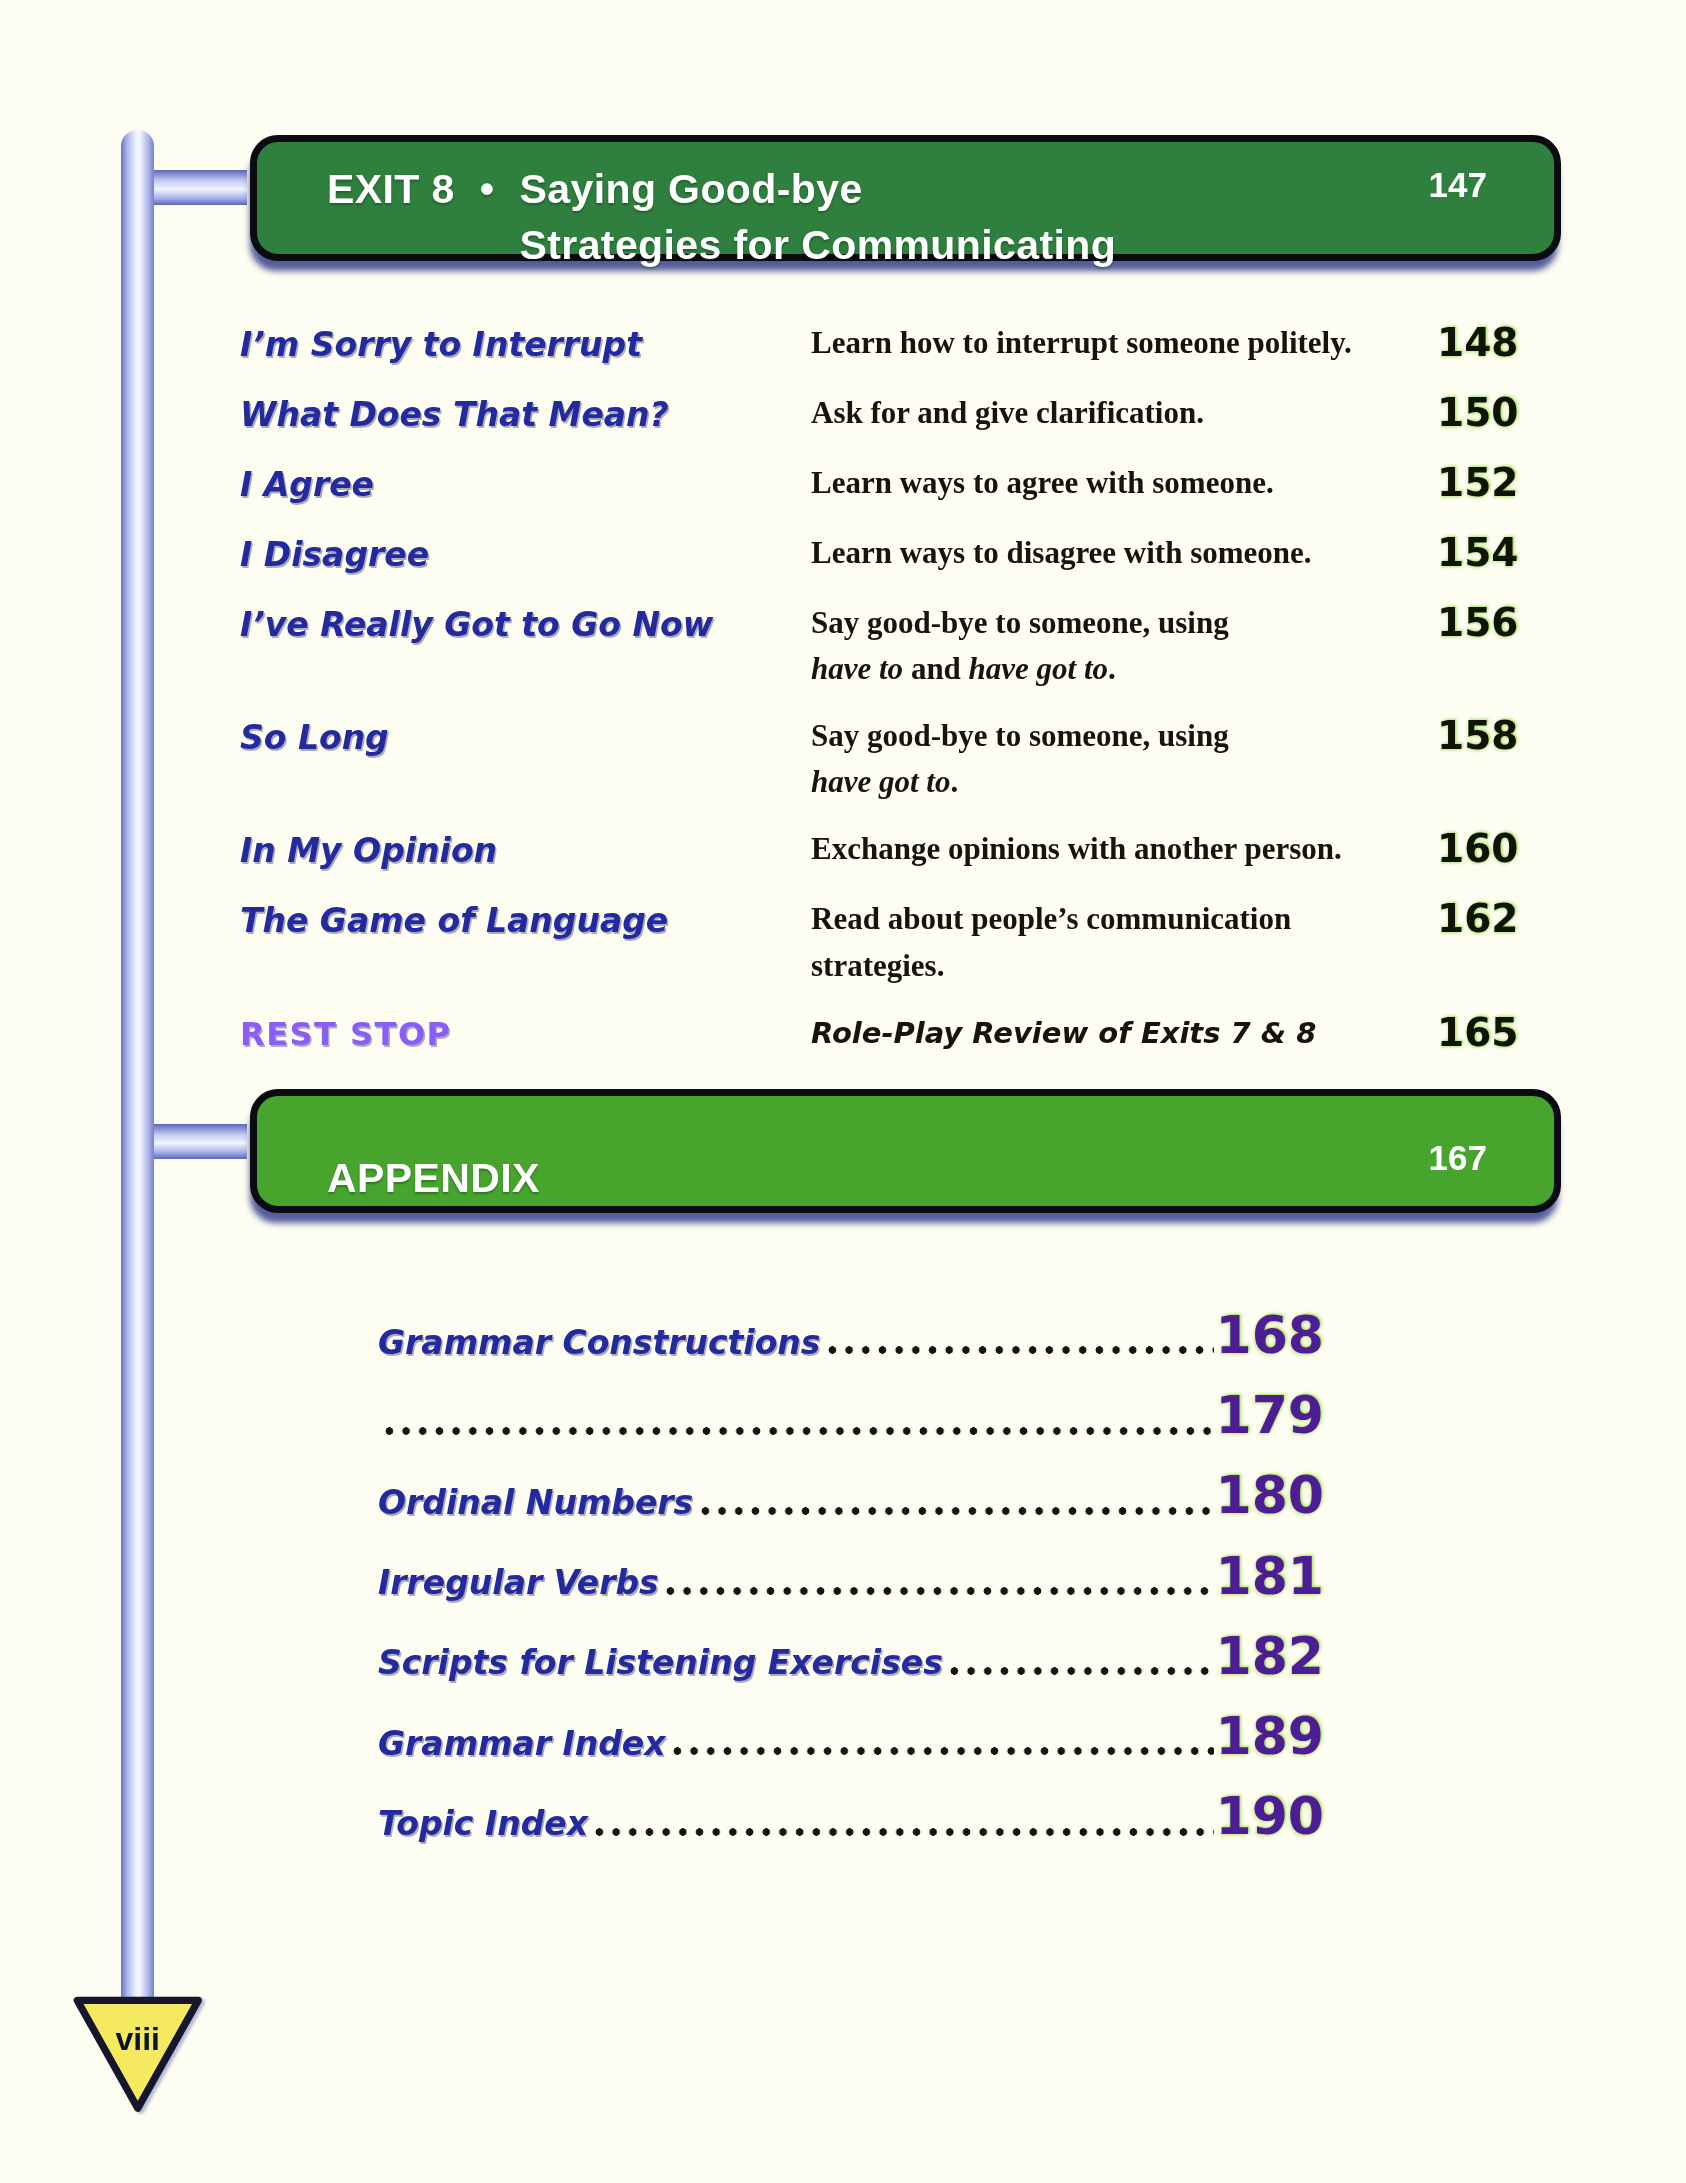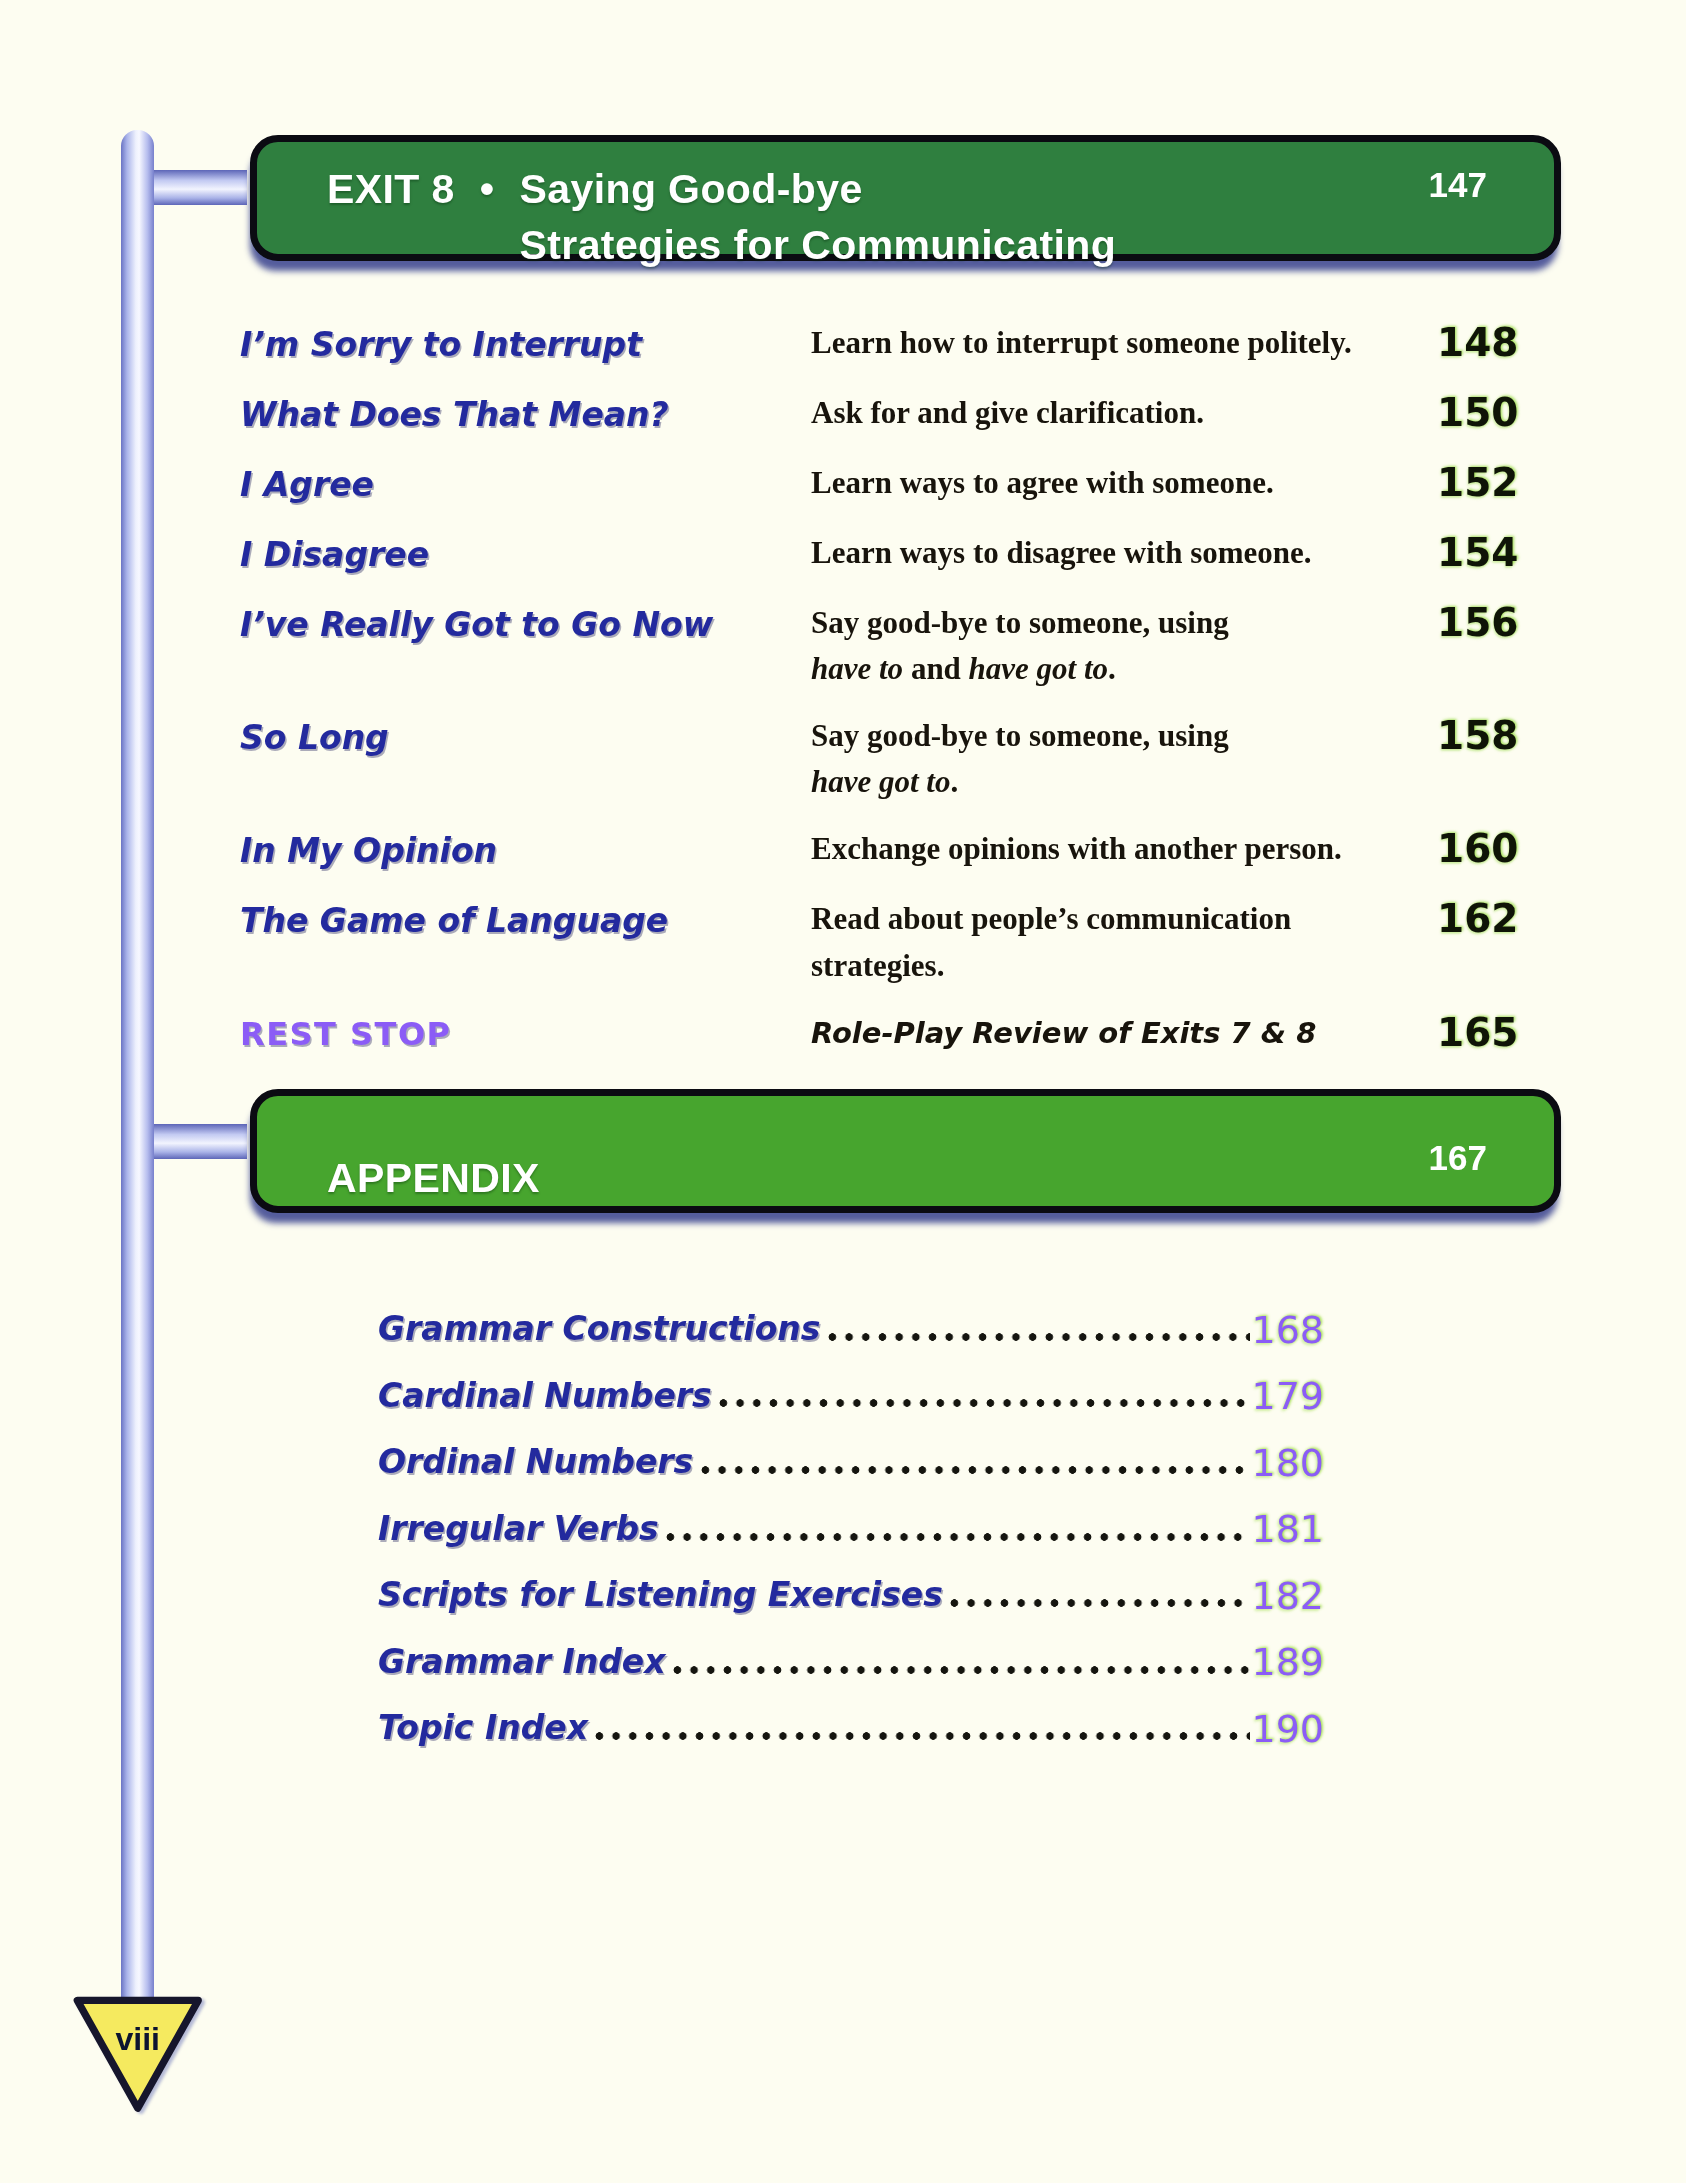--- a/index.html
+++ b/index.html
@@ -101,22 +101,22 @@
     color:#232a9e;white-space:nowrap;
     text-shadow:1.5px 1.5px 0 rgba(16,16,80,0.35);
   }
   .apx-leader{
     flex:1;height:10.2px;margin:0 1.5px 10.2px 7.3px;
     background-image:radial-gradient(circle at 4.4px 5.1px,#15150f 3.6px,transparent 4.1px);
     background-size:16.7px 10.2px;background-repeat:repeat-x;
   }
   .apx-page{
     font-family:"DejaVu Sans", sans-serif;
-    font-weight:normal;font-size:38px;line-height:1.15;
-    color:#8b5cf6;
+    font-weight:bold;font-size:52px;line-height:1.15;
+    color:#4c1d95;
     text-shadow:1.5px -1.5px 2.9px rgba(150,220,55,0.85), -1.5px 1.5px 2.9px rgba(150,220,55,0.4);
   }
   
   .triangle-wrap{
     position:absolute;left:70px;top:1993px;width:137px;height:124px;z-index:3;
     filter:drop-shadow(3.6px 2.9px 1.5px rgba(92,102,180,0.45));
   }
 </style>
 </head>
 <body>
@@ -203,21 +203,20 @@
   </div>
 
   <div class="appendix">
   <div class="apx-row">
     <div class="apx-title">Grammar Constructions</div>
     <div class="apx-leader"></div>
     <div class="apx-page">168</div>
   </div>
 
   <div class="apx-row">
-    <div class="apx-title">Cardinal Numbers</div>
     <div class="apx-leader"></div>
     <div class="apx-page">179</div>
   </div>
 
   <div class="apx-row">
     <div class="apx-title">Ordinal Numbers</div>
     <div class="apx-leader"></div>
     <div class="apx-page">180</div>
   </div>
 

